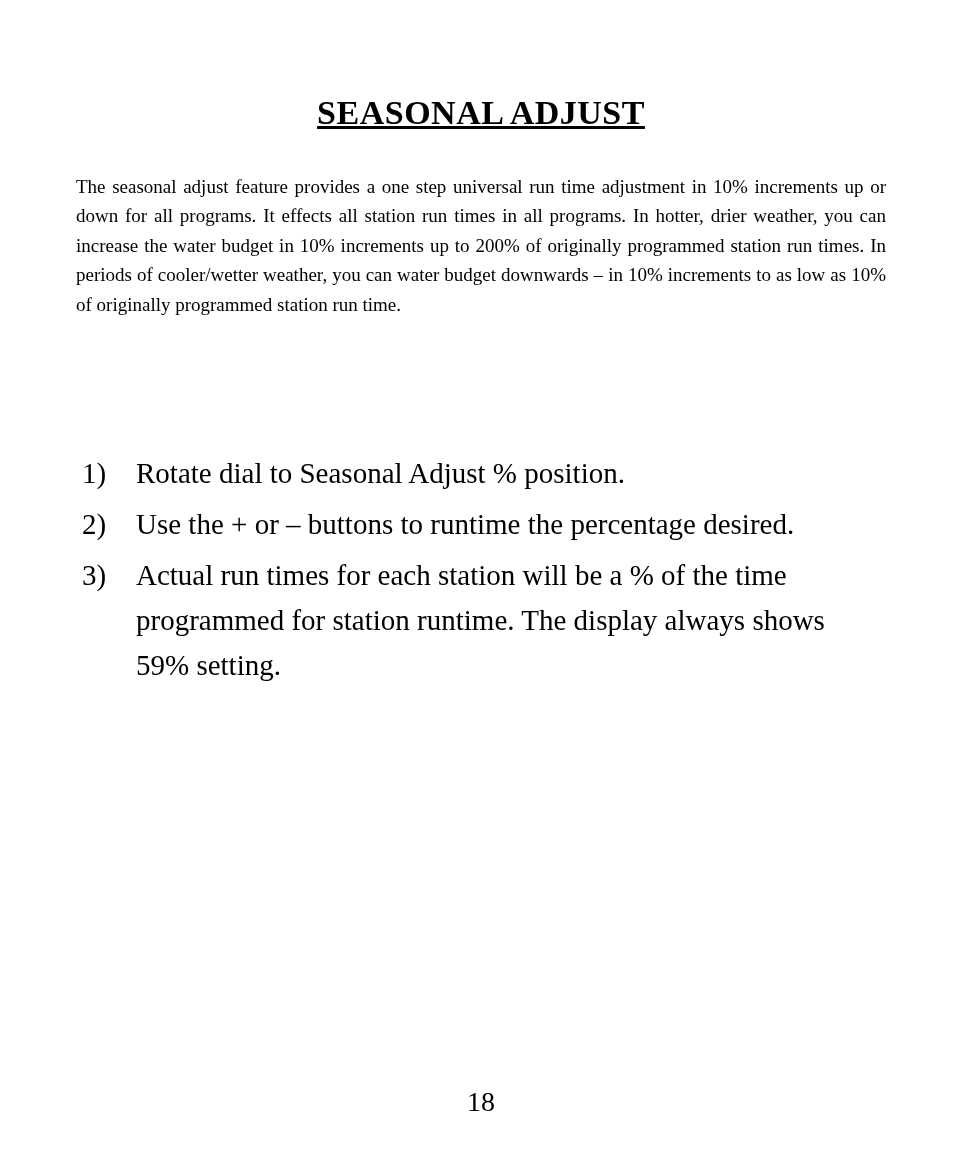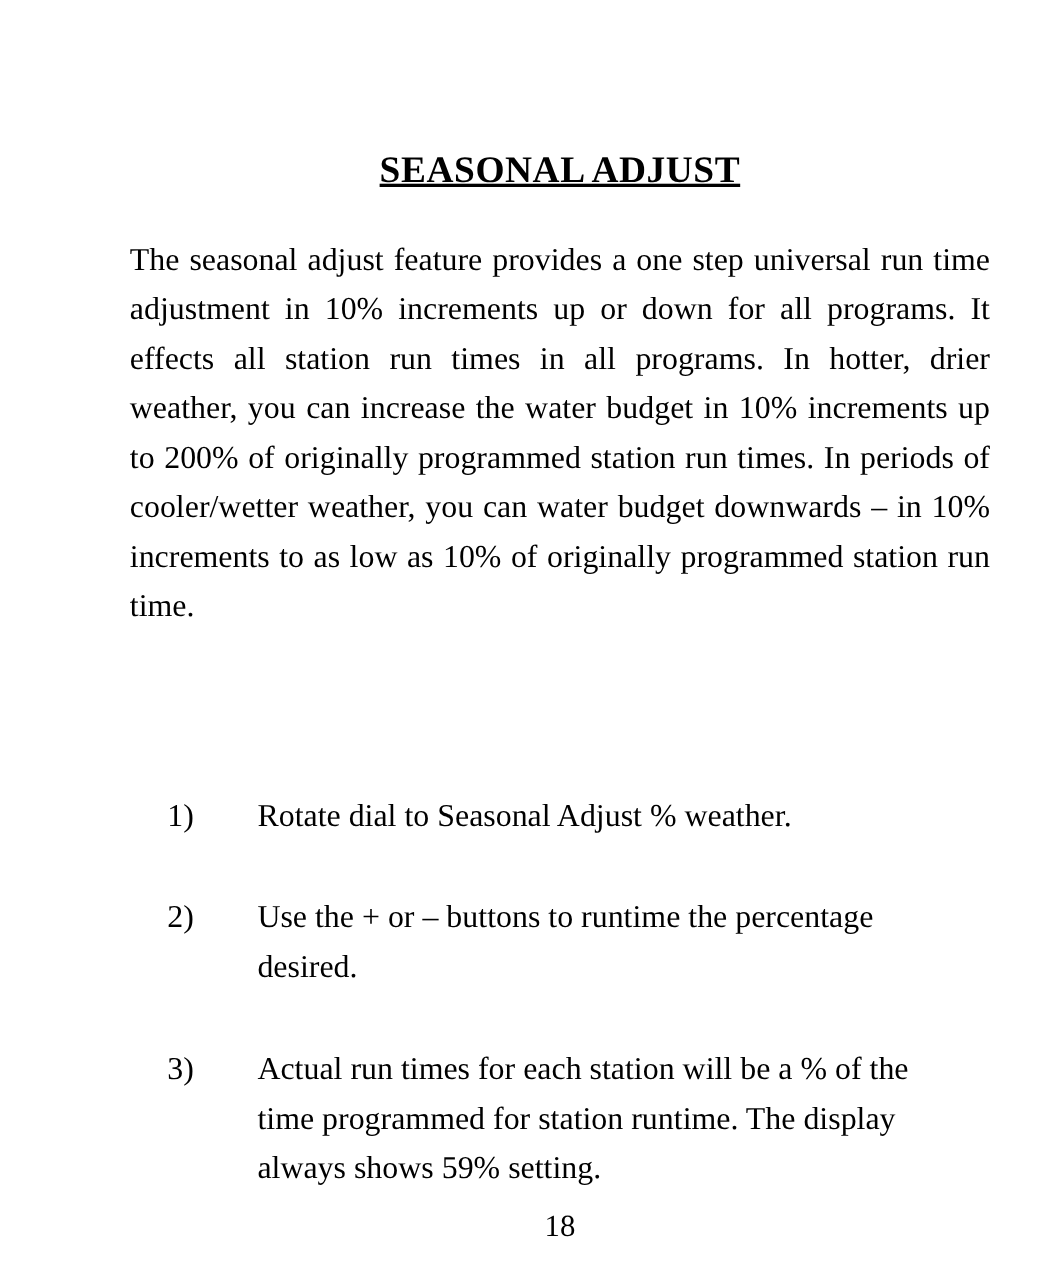--- a/index.html
+++ b/index.html
@@ -1,16 +1,16 @@
 <!DOCTYPE html>
 <html><head>
 <meta charset="utf-8">
 <style>
   * {
-    margin: 16px;
+    margin: 2px;
     padding: 0;
     box-sizing: border-box;
   }
   body {
     width: 954px;
     height: 1158px;
     background: #ffffff;
     font-family: Georgia, 'Times New Roman', serif;
     color: #000000;
     padding: 88px 70px 40px 70px;
@@ -18,21 +18,21 @@
   }
   .title {
     text-align: center;
     font-size: 34px;
     font-weight: bold;
     text-decoration: underline;
     margin-bottom: 40px;
     letter-spacing: 0.5px;
   }
   .body-text {
-    font-size: 29px;
+    font-size: 19px;
     line-height: 1.55;
     text-align: justify;
     margin-bottom: 130px;
   }
   .instructions {
     font-size: 29px;
     line-height: 1.55;
     padding-left: 2px;
   }
   .instruction-row {
@@ -58,21 +58,21 @@
 </head>
 <body>
 
 <h1 class="title">SEASONAL ADJUST</h1>
 
 <p class="body-text">The seasonal adjust feature provides a one step universal run time adjustment in 10% increments up or down for all programs. It effects all station run times in all programs. In hotter, drier weather, you can increase the water budget in 10% increments up to 200% of originally programmed station run times. In periods of cooler/wetter weather, you can water budget downwards – in 10% increments to as low as 10% of originally programmed station run time.</p>
 
 <div class="instructions">
   <div class="instruction-row">
     <div class="instruction-num">1)</div>
-    <div class="instruction-text">Rotate dial to Seasonal Adjust % weather.</div>
+    <div class="instruction-text">Rotate dial to Seasonal Adjust % position.</div>
   </div>
   <div class="instruction-row">
     <div class="instruction-num">2)</div>
     <div class="instruction-text">Use the + or – buttons to runtime the percentage desired.</div>
   </div>
   <div class="instruction-row">
     <div class="instruction-num">3)</div>
     <div class="instruction-text">Actual run times for each station will be a % of the time programmed for station runtime. The display always shows 59% setting.</div>
   </div>
 </div>

